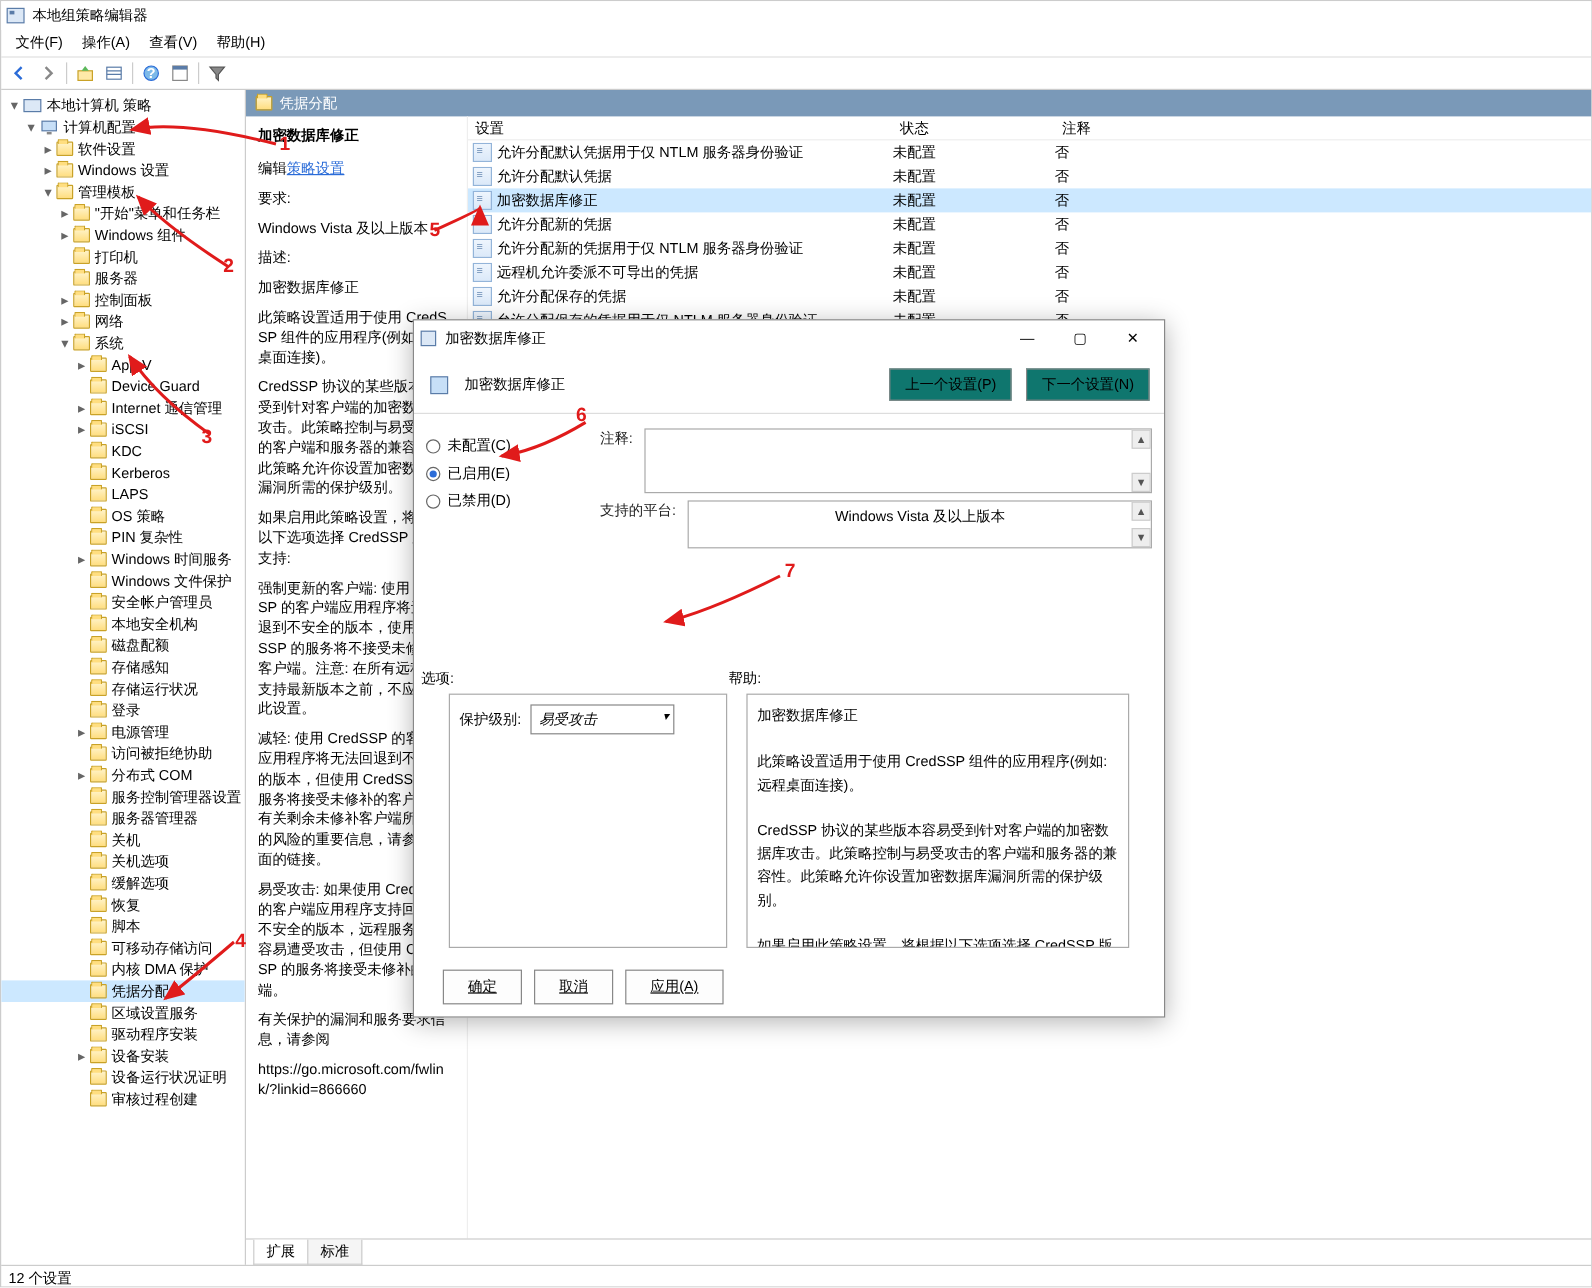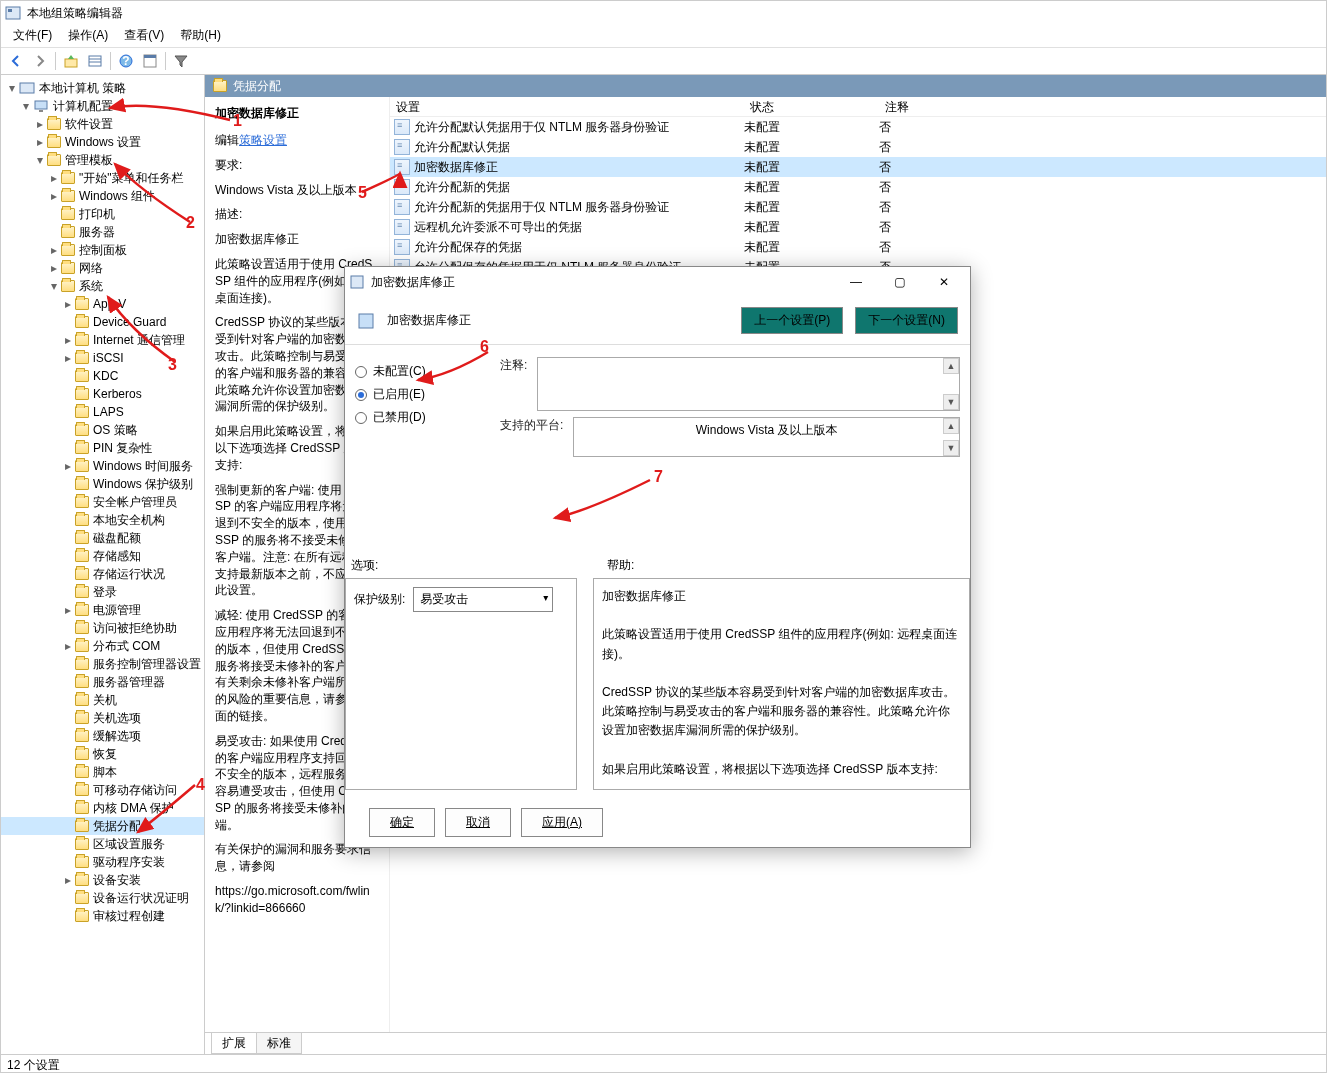--- a/index.html
+++ b/index.html
@@ -65,21 +65,21 @@
 .dlg-right { flex:1; padding:12px 10px; display:flex; flex-direction:column; gap:6px;}
 .radio-row { display:flex; align-items:center; gap:6px; margin:6px 0; }
 .radio { width:12px; height:12px; border:1px solid #666; border-radius:50%; display:inline-flex; align-items:center; justify-content:center;}
 .radio.checked::after{content:"";width:6px;height:6px;background:#2b6cd8;border-radius:50%;}
 .field-label { color:#222; }
 .textbox { border:1px solid #aaa; padding:4px; font-size:12px; overflow:auto; position:relative;}
 .scroll-up,.scroll-down{position:absolute;right:0;width:16px;height:16px;background:#eee;border:1px solid #ccc;display:flex;align-items:center;justify-content:center;font-size:9px;color:#555;}
 .scroll-up{top:0}.scroll-down{bottom:0}
 .option-area,.help-area{ border:1px solid #aaa; padding:8px; font-size:12px; line-height:1.6;}
 .row-flex{display:flex;gap:16px;}
-.sel { border:1px solid #888; padding:2px 18px 2px 6px; position:relative; width:140px;}
+.sel { border:1px solid #888; padding:2px 18px 2px 6px; position:relative; width:120px;font-style:italic;}
 .sel::after{content:"▾"; position:absolute; right:4px; top:2px; font-size:10px;}
 .dlg-footer { display:flex; gap:10px; padding:10px 24px;text-decoration:underline; }
 .btn { padding:5px 20px; border:1px solid #888; background:#fdfdfd; }
 
 
 .arrow { position:absolute; pointer-events:none; }
 .arrow-line { stroke:#e01b1b; stroke-width:2.5; fill:none; }
 .arrow-head { fill:#e01b1b; }
 .anno-num { position:absolute; color:#e01b1b; font-size:16px; font-weight:bold; font-family:Arial; }
 
@@ -312,21 +312,21 @@
             <div class="tree-row indent4">
               <span class="expander">▸</span>
               <span class="ficon folder"></span>
               <span>Windows 时间服务</span>
             </div>
           </li>
         <li>
             <div class="tree-row indent4">
               <span class="expander"> </span>
               <span class="ficon folder"></span>
-              <span>Windows 保护级别</span>
+              <span>Windows 文件保护</span>
             </div>
           </li>
         <li>
             <div class="tree-row indent4">
               <span class="expander"> </span>
               <span class="ficon folder"></span>
               <span>安全帐户管理员</span>
             </div>
           </li>
         <li>
@@ -642,21 +642,21 @@
       <div style="display:flex; gap:10px;">
         <span class="field-label">支持的平台:</span>
         <div class="textbox" style="flex:1;height:40px"><span>Windows Vista 及以上版本</span><span class="scroll-up">▲</span><span class="scroll-down">▼</span></div>
       </div>
     </div>
   </div>
   <div class="row-flex" style="padding:0 12px 4px;margin-left:-6px">
     <span style="width:240px">选项:</span>
     <span>帮助:</span>
   </div>
-  <div class="row-flex" style="padding:0 0 8px; flex:1; min-height:0;">
+  <div class="row-flex" style="padding:0 29px 8px; flex:1; min-height:0;">
     <div class="option-area" style="width:232px">
       <div style="display:flex;align-items:center;gap:8px">
         <span>保护级别:</span>
         <div class="sel"><span>易受攻击</span></div>
       </div>
     </div>
     <div class="help-area" style="flex:1;overflow:hidden">
       <p>加密数据库修正</p><br>
       <p>此策略设置适用于使用 CredSSP 组件的应用程序(例如: 远程桌面连接)。</p><br>
       <p>CredSSP 协议的某些版本容易受到针对客户端的加密数据库攻击。此策略控制与易受攻击的客户端和服务器的兼容性。此策略允许你设置加密数据库漏洞所需的保护级别。</p><br>

